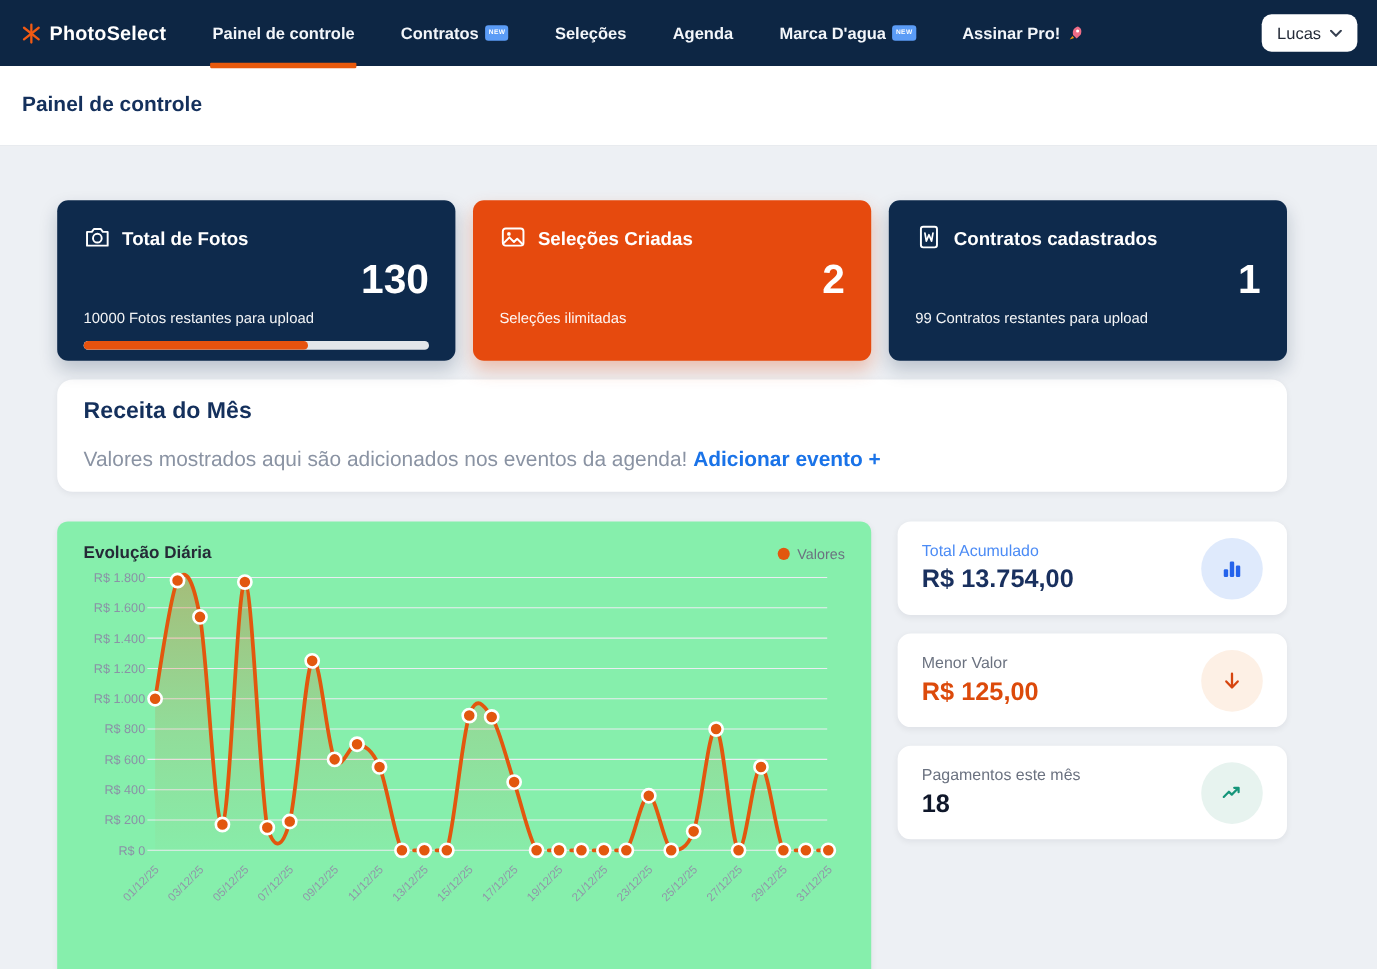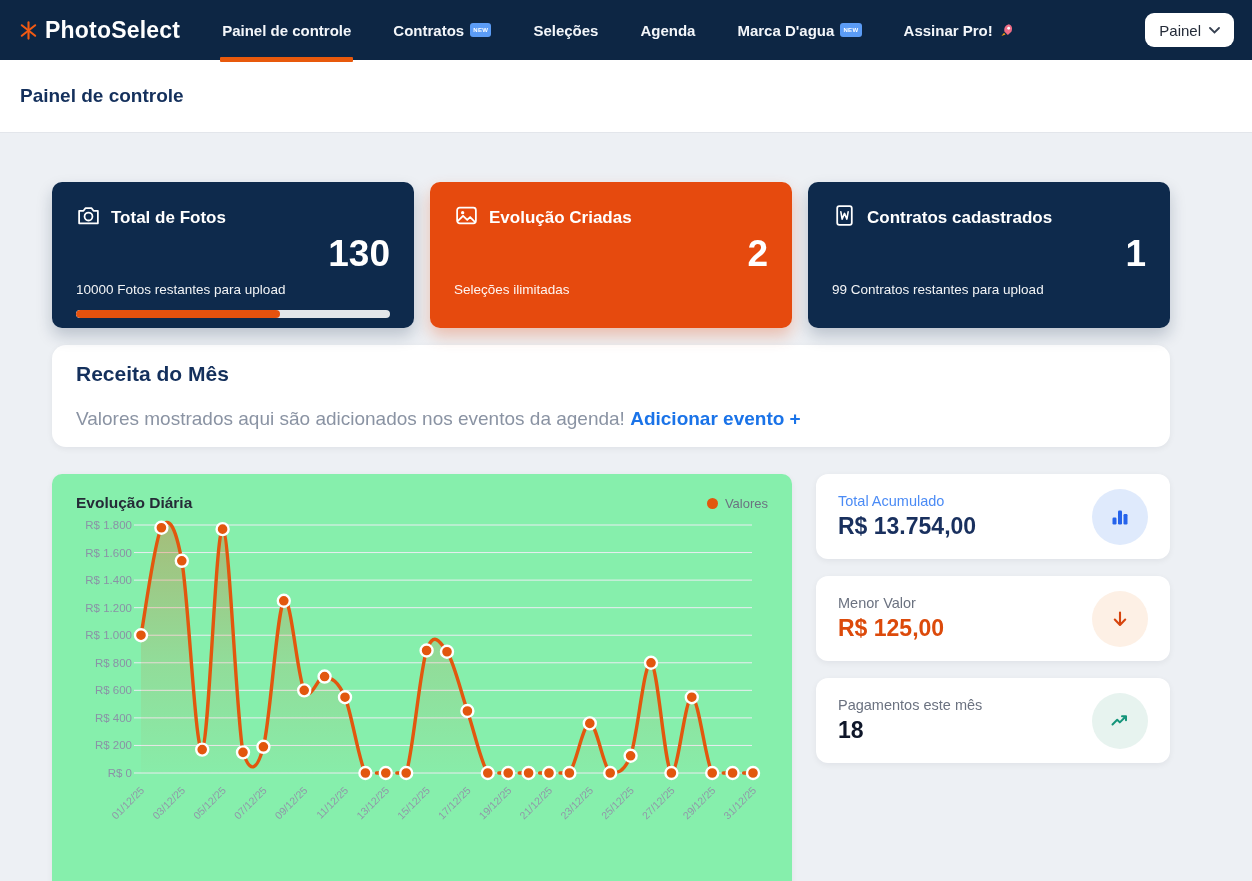--- a/index.html
+++ b/index.html
@@ -2,21 +2,21 @@
 <html><head>
 <meta charset="utf-8">
 <style>
   * { margin:0; padding:0; box-sizing:border-box; }
   html,body { width:1252px; height:881px; overflow:hidden; }
   body { font-family:"Liberation Sans", sans-serif; background:#edf0f4; color:#1f2937; }
 
   
   .navbar { height:60px; background:#0d2644; display:flex; align-items:center; padding:0 18px; }
   .brand { display:flex; align-items:center; gap:6px; cursor:pointer; }
-  .brand-text { color:#fff; font-size:23px; font-weight:700; letter-spacing:.2px; }
+  .brand-text { color:#fff; font-size:18px; font-weight:700; letter-spacing:.2px; }
   .nav-items { display:flex; align-items:center; margin-left:42px; gap:42px; height:100%; }
   .nav-item { position:relative; height:100%; display:flex; align-items:center; gap:6px;
               color:#f3f6fa; font-size:15px; font-weight:600; cursor:pointer; white-space:nowrap; }
   .nav-item.active::after { content:""; position:absolute; left:-2px; right:-2px; bottom:-2px;
               height:5px; background:#e8590c; border-radius:1px; }
   .badge-new { background:#5b9cf6; color:#fff; font-size:6px; font-weight:700; letter-spacing:.4px;
               border-radius:3px; padding:4px 3px; line-height:1; display:inline-block; }
   .user-btn { margin-left:auto; background:#fff; border:none; border-radius:9px; height:34px;
               padding:0 14px; display:flex; align-items:center; gap:8px; font-size:15px;
               color:#242b38; font-family:inherit; cursor:pointer; }
@@ -116,21 +116,21 @@
         <svg width="15" height="15" viewBox="0 0 16 16">
           <path d="M10.5 1.2 C13.6 2.2 14.8 5.4 13.2 9.2 L9.4 12.8 L5.9 9.3 C4.8 5.2 6.8 2.3 10.5 1.2 Z" fill="#ee6c86"></path>
           <circle cx="10.3" cy="5.6" r="1.5" fill="#fff"></circle>
           <path d="M5.4 10.4 L2.6 13.8 L6.9 12.2 Z" fill="#f59e0b"></path>
         </svg>
       </span>
     </div>
   </div>
 
   <button class="user-btn">
-    <span>Painel</span>
+    <span>Lucas</span>
     <span style="display:flex;">
       <svg width="11" height="7" viewBox="0 0 11 7">
           <path d="M1 1 L5.5 5.5 L10 1" fill="none" stroke="#374151" stroke-width="1.8" stroke-linecap="round"></path>
         </svg>
     </span>
   </button>
 </div>
 
 <div class="page-header">
   <div class="page-title">Painel de controle</div>
@@ -159,21 +159,21 @@
 
     <div class="stat-card orange">
       <div class="stat-head">
         <span style="display:flex;">
           <svg width="25" height="25" viewBox="0 0 24 24" fill="none" stroke="#fff" stroke-width="1.7" stroke-linejoin="round">
             <rect x="3" y="4.5" width="18" height="15" rx="2.5"></rect>
             <circle cx="8.3" cy="9.3" r="1.6" fill="#fff" stroke="none"></circle>
             <path d="M3.5 17.5 l5.2-5.2 4 4 2.8-2.8 5 5"></path>
           </svg>
         </span>
-        <span>Evolução Criadas</span>
+        <span>Seleções Criadas</span>
       </div>
       <div class="stat-value">2</div>
       <div class="stat-sub">Seleções ilimitadas</div>
     </div>
 
     <div class="stat-card navy">
       <div class="stat-head">
         <span style="display:flex;">
           <svg width="25" height="25" viewBox="0 0 24 24" fill="none" stroke="#fff" stroke-width="1.7" stroke-linejoin="round">
             <rect x="5" y="3" width="14" height="18" rx="2"></rect>

